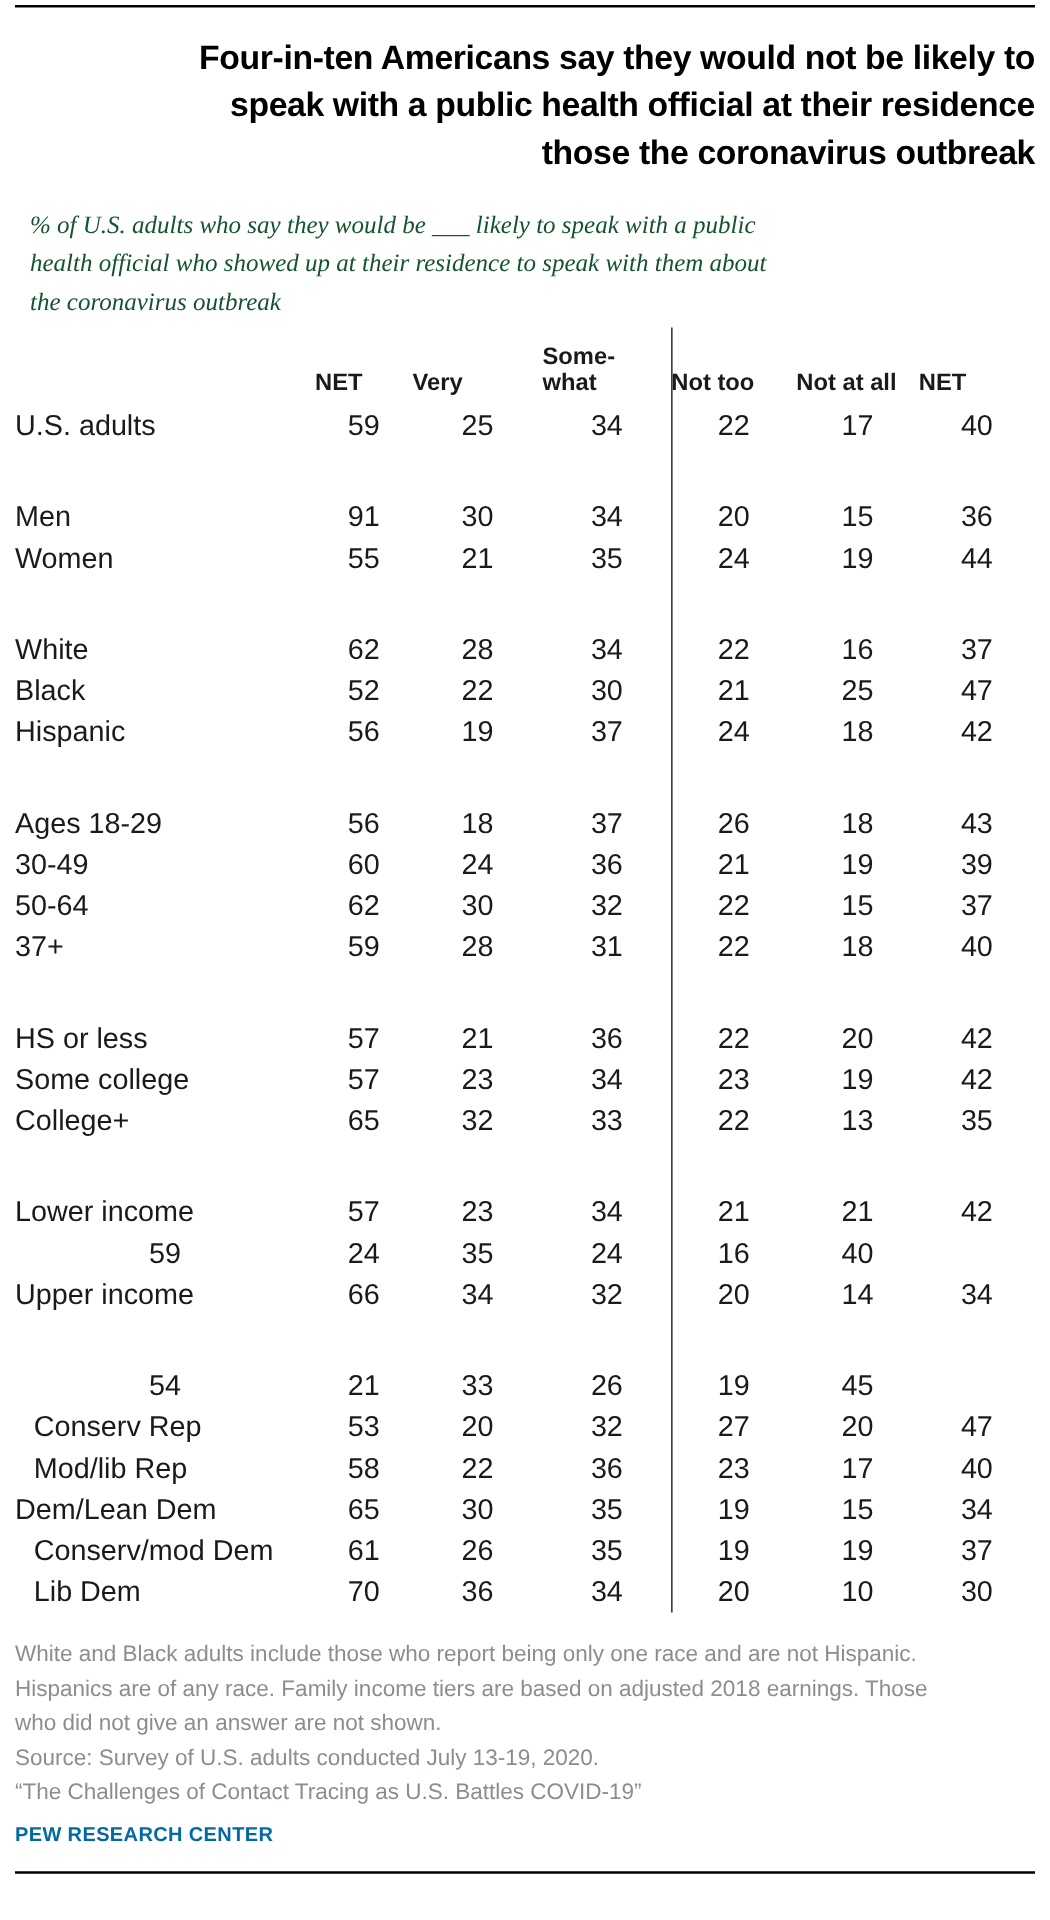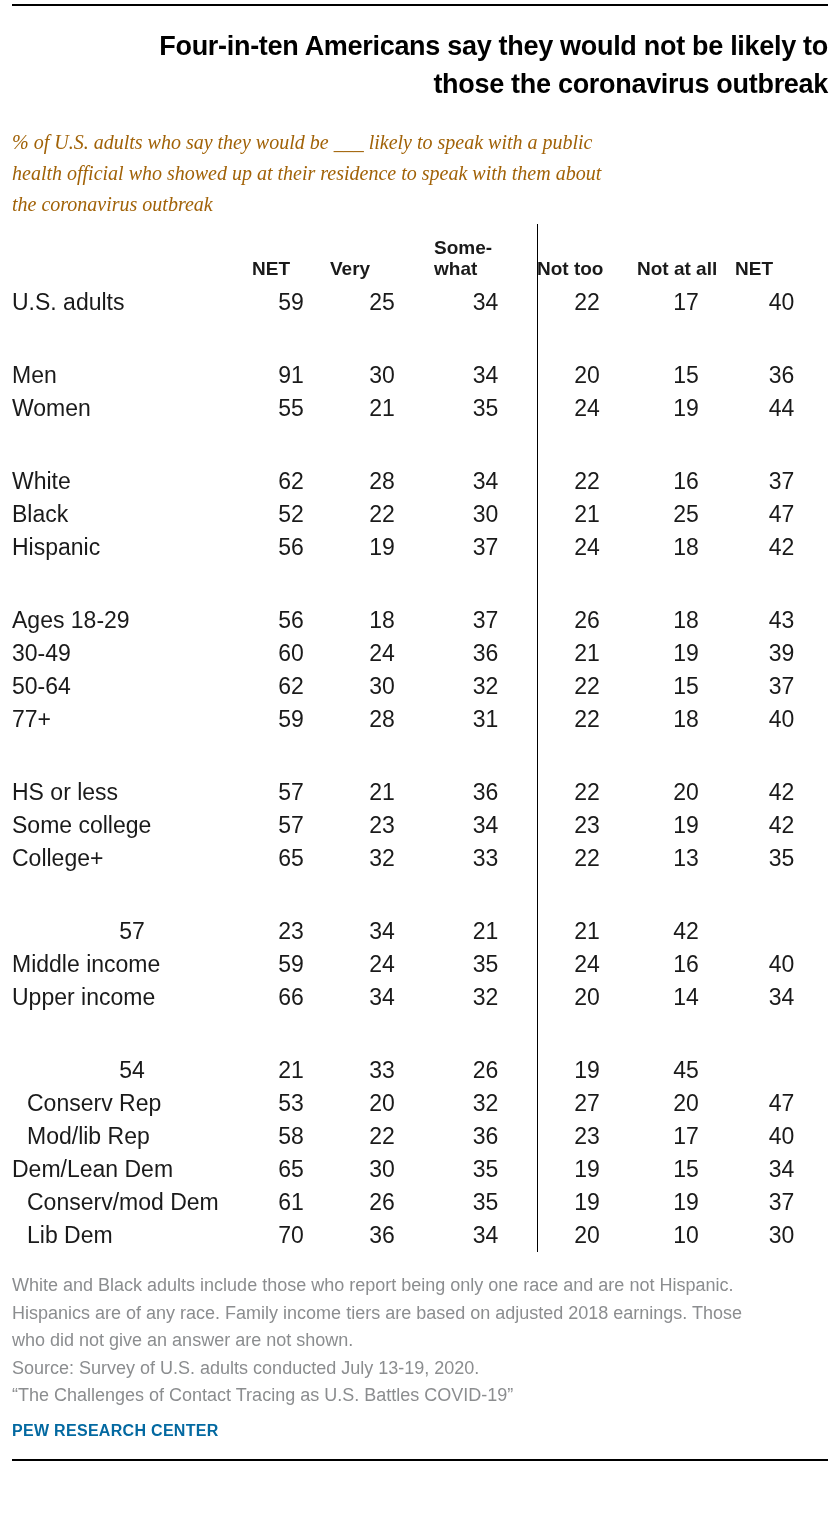--- a/index.html
+++ b/index.html
@@ -19,26 +19,26 @@
     margin: 21px 12px 0 12px;
     font-size: 27px;
     font-weight: bold;
     line-height: 38px;
     letter-spacing: -0.3px;
     color: #000000;
     white-space: nowrap;
     text-align: right;
   }
   .subtitle {
-    margin: 24px 12px 0 12px;
+    margin: 24px 12px 0 24px;
     font-family: "Liberation Serif", "DejaVu Serif", serif;
     font-style: italic;
     font-size: 20px;
     line-height: 31px;
-    color: #a16207;
+    color: #14532d;
     white-space: nowrap;
   }
   .table { position: relative; margin: 4px 0 0 12px; width: 816px; }
   .divider {
     position: absolute;
     left: 525px;
     top: 0;
     width: 1px;
     height: 100%;
     background: #000000;
@@ -79,20 +79,21 @@
 </style>
 </head>
 <body>
 
 <div class="page">
 
   <div class="rule top"></div>
 
   <div class="title">
     <div>Four-in-ten Americans say they would not be likely to</div>
+    <div>speak with a public health official at their residence</div>
     <div>those the coronavirus outbreak</div>
   </div>
 
   <div class="subtitle">
     <div>% of U.S. adults who say they would be ___ likely to speak with a public</div>
     <div>health official who showed up at their residence to speak with them about</div>
     <div>the coronavirus outbreak</div>
   </div>
 
   <div class="table">
@@ -190,21 +191,21 @@
         <div class="tr">
           <div class="td label">50-64</div>
           <div class="td num">62</div>
           <div class="td num">30</div>
           <div class="td num">32</div>
           <div class="td num">22</div>
           <div class="td num">15</div>
           <div class="td num">37</div>
         </div>
         <div class="tr">
-          <div class="td label">77+</div>
+          <div class="td label">37+</div>
           <div class="td num">59</div>
           <div class="td num">28</div>
           <div class="td num">31</div>
           <div class="td num">22</div>
           <div class="td num">18</div>
           <div class="td num">40</div>
         </div>
         <div class="tr gap"></div>
         <div class="tr">
           <div class="td label">HS or less</div>
@@ -228,29 +229,29 @@
           <div class="td label">College+</div>
           <div class="td num">65</div>
           <div class="td num">32</div>
           <div class="td num">33</div>
           <div class="td num">22</div>
           <div class="td num">13</div>
           <div class="td num">35</div>
         </div>
         <div class="tr gap"></div>
         <div class="tr">
+          <div class="td label">Lower income</div>
           <div class="td num">57</div>
           <div class="td num">23</div>
           <div class="td num">34</div>
           <div class="td num">21</div>
           <div class="td num">21</div>
           <div class="td num">42</div>
         </div>
         <div class="tr">
-          <div class="td label">Middle income</div>
           <div class="td num">59</div>
           <div class="td num">24</div>
           <div class="td num">35</div>
           <div class="td num">24</div>
           <div class="td num">16</div>
           <div class="td num">40</div>
         </div>
         <div class="tr">
           <div class="td label">Upper income</div>
           <div class="td num">66</div>

